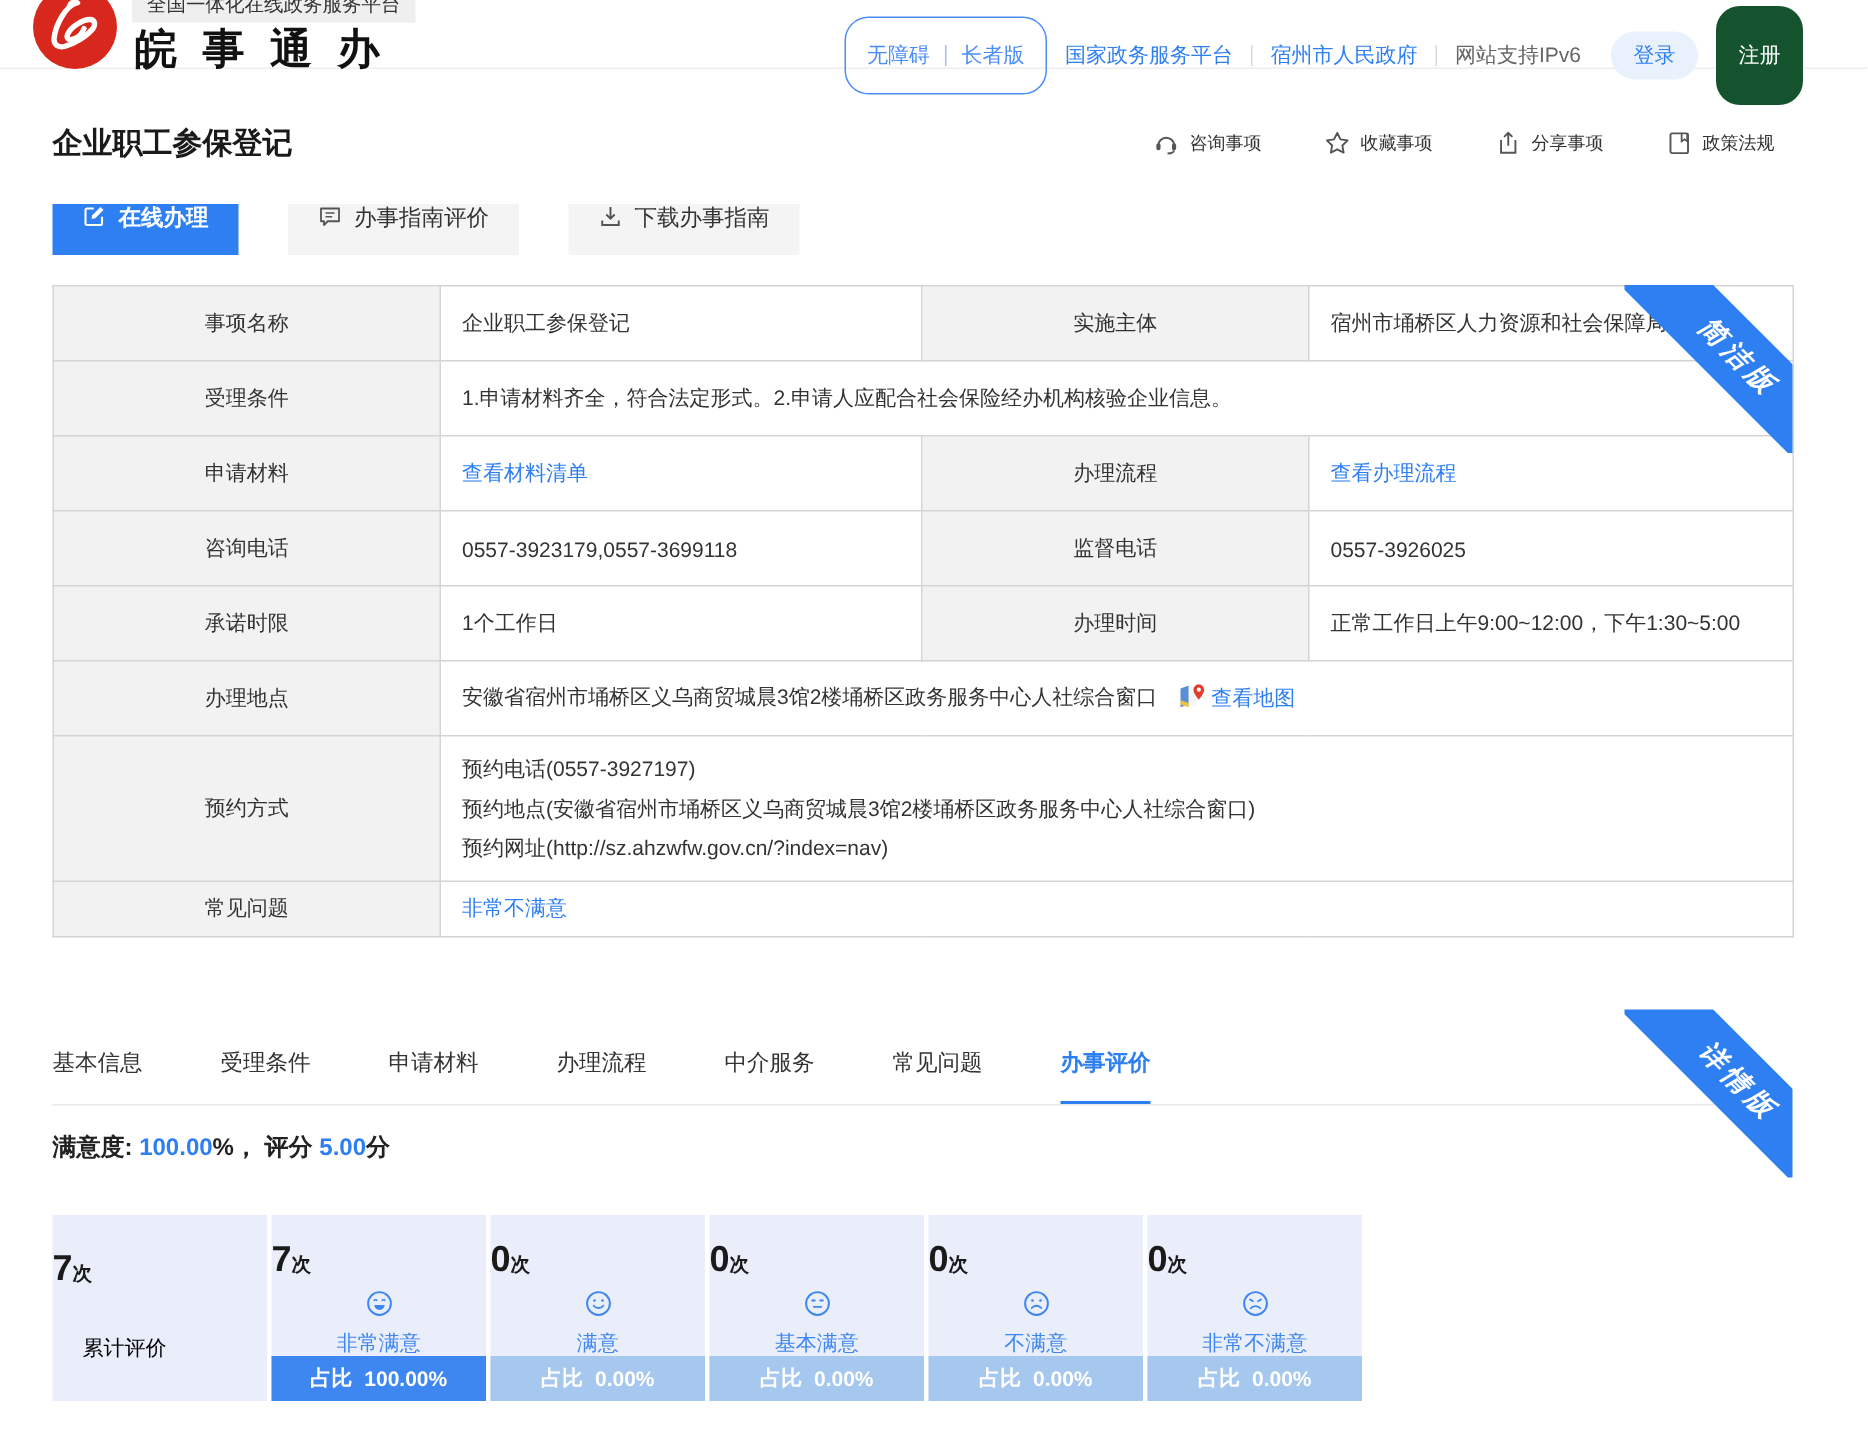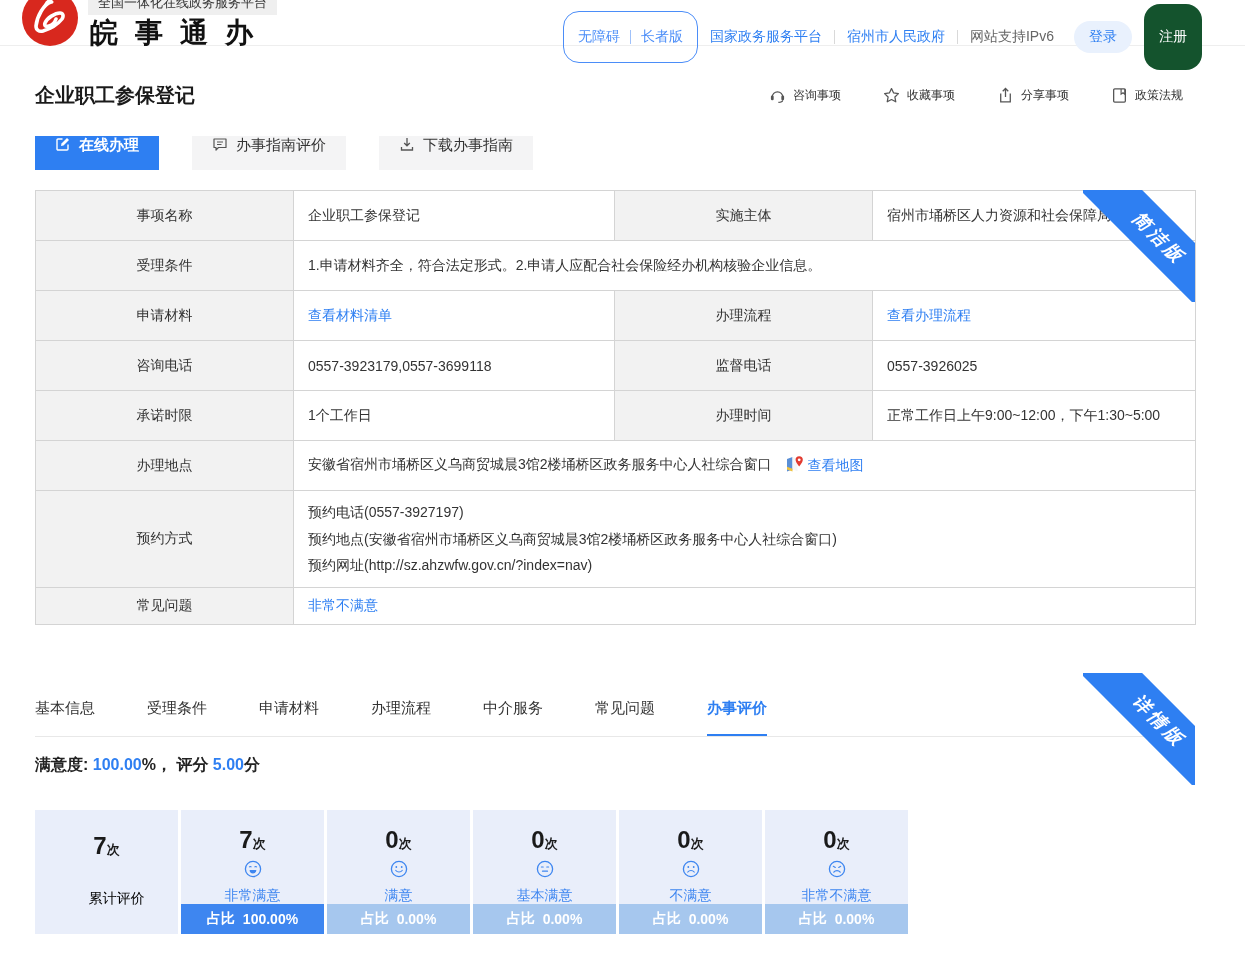--- a/index.html
+++ b/index.html
@@ -51,21 +51,21 @@
   
   .tabs-wrap { position:relative; margin-top:48px; }
   .tabs { display:flex; border-bottom:1px solid #e8e8e8; padding-top:14px; }
   .tab { font-size:15px; color:#333; padding:12px 0 16px 0; margin-right:52px; cursor:pointer; border-bottom:2px solid transparent; }
   .tab.active { color:#2e7ff2; border-bottom:2px solid #2e7ff2; font-weight:700; }
 
   
   .satisfaction { margin-top:18px; font-size:16px; font-weight:700; color:#222; }
   .sat-val { color:#2e7ff2; }
   .cards { display:flex; gap:3px; margin-top:34px; }
-  .eval-card { position:relative; width:143px; height:124px; background:#e9eefa; text-align:center; }
+  .eval-card { position:relative; width:143px; height:124px; background:#e9eefa; text-align:left; }
   .card-count { margin-top:16px; font-size:24px; font-weight:700; color:#1a1a1a; }
   .card-count .unit { font-size:13px; font-weight:700; }
   .card-face-row { margin-top:6px; display:flex; align-items:center; justify-content:center; gap:6px; color:#3e86f0; font-size:14px;flex-direction:column; }
   .card-main-label { margin-top:30px; font-size:14px; color:#000000;margin-left:20px; }
   .card-bar { position:absolute; left:0; right:0; bottom:0; height:30px; display:flex; align-items:center; justify-content:center; gap:8px; color:#fff; font-size:14px; font-weight:700; background:#a6c7ee; }
   .card-bar.dark { background:#3e86f0; }
   .eval-card.first .card-count { margin-top:22px; }
 </style>
 </head>
 <body>

